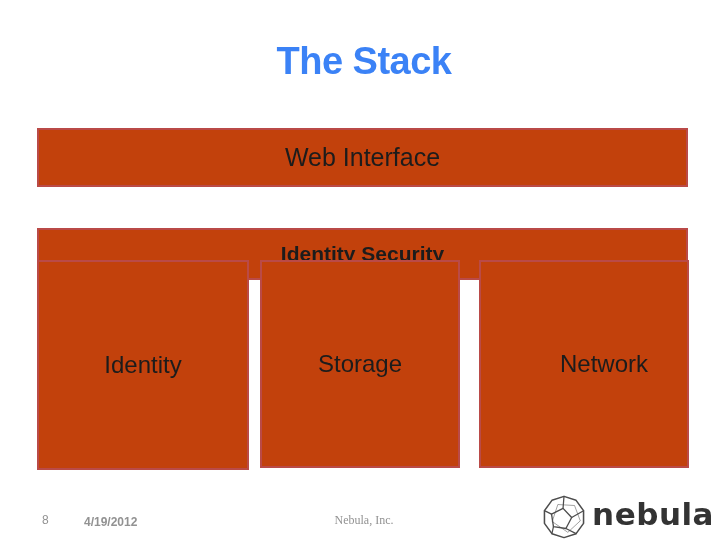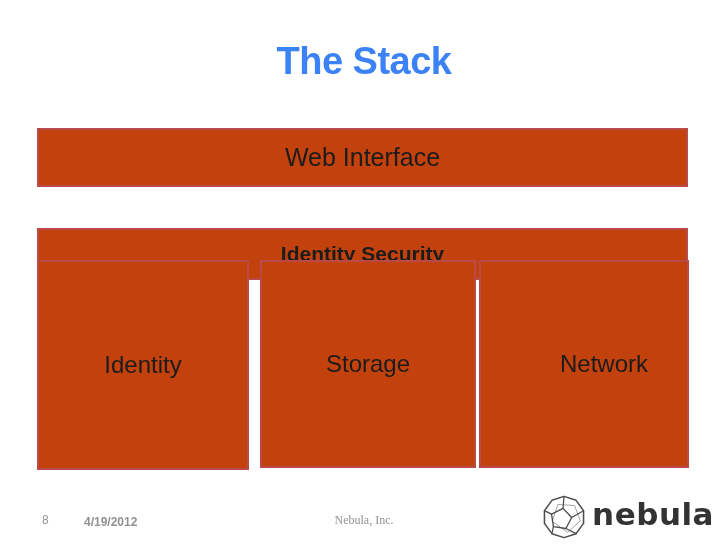--- a/index.html
+++ b/index.html
@@ -28,21 +28,21 @@
     background: #c2410c;
     display: flex;
     align-items: center;
     justify-content: center;
     color: #1c1c1c;
     box-sizing: border-box;
   }
   .layer-web      { left: 37px; top: 128px; width: 651px; height: 59px; font-size: 25px; }
   .layer-identity { left: 37px; top: 196px; width: 651px; height: 52px; font-size: 21px; font-weight: 700; margin-top: 32px; }
   .col-compute    { left: 37px;  top: 260px; width: 212px; height: 210px; font-size: 24px; }
-  .col-storage    { left: 260px; top: 260px; width: 216px; height: 208px; font-size: 24px; }
+  .col-storage    { left: 260px; top: 260px; width: 200px; height: 208px; font-size: 24px; }
   .col-network    { left: 479px; top: 260px; width: 210px; height: 208px; font-size: 24px; padding-left: 40px; }
 
   .footer-num, .footer-date, .footer-company {
     position: absolute;
     font-size: 12px;
     color: #929292;
   }
   .footer-num     { left: 42px;  top: 513px; }
   .footer-date    { left: 84px;  top: 515px; font-weight: bold; }
   .footer-company { left: 0; width: 100%; top: 513px; text-align: center; font-family: Liberation Serif, serif; }

